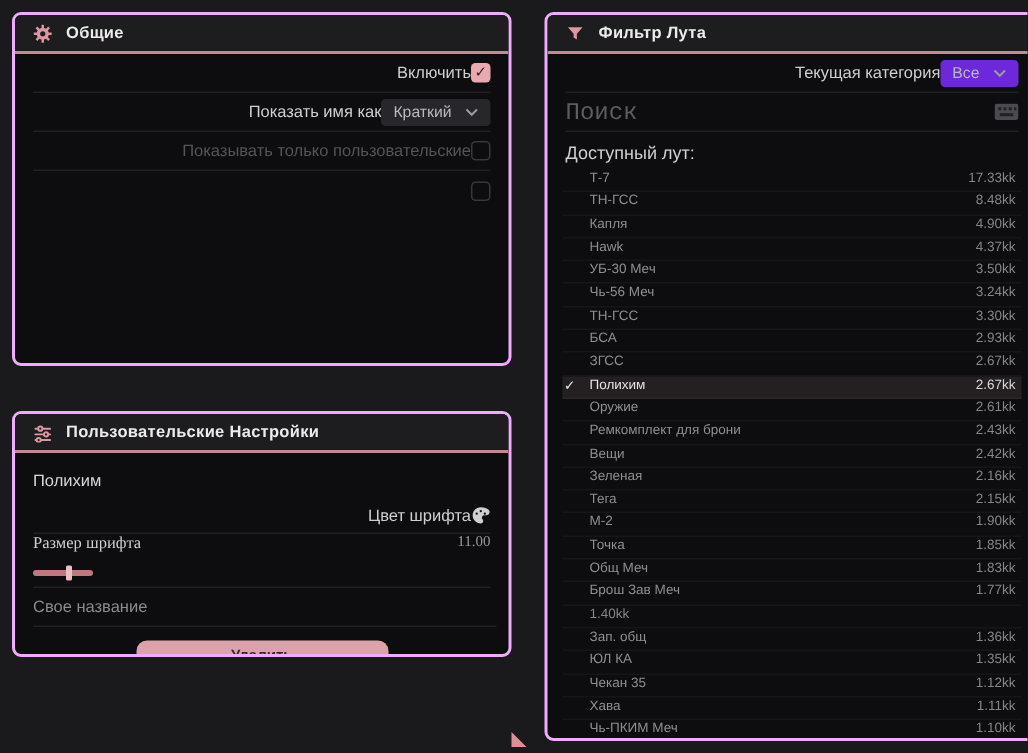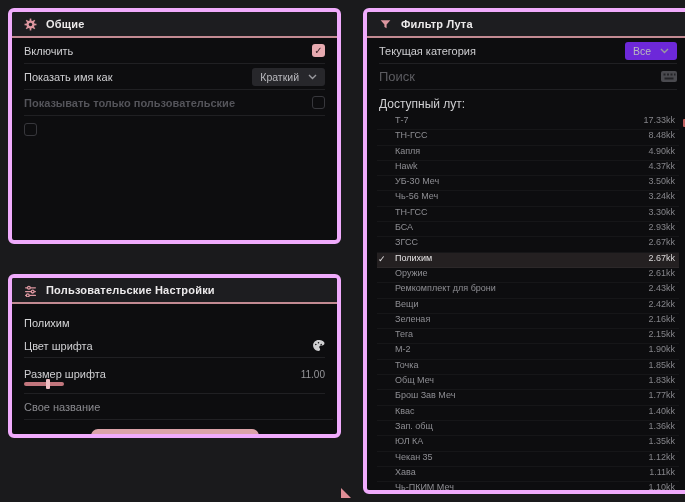--- a/index.html
+++ b/index.html
@@ -7,47 +7,47 @@
   body {
     background:#1a1a1c;
     font-family:"Liberation Sans","DejaVu Sans",sans-serif;
     position:relative;
     overflow:hidden;
     color:#cfcfd2;
   }
   .panel {
     position:absolute;
     background:#0d0d0f;
-    border:4px solid #f0abfc;
+    border:2px solid #f0abfc;
     border-radius:6px;
     overflow:hidden;
   }
   #panel-general { left:8px; top:8px;  width:333px; height:236px; }
   #panel-custom  { left:8px; top:274px; width:333px; height:164px; }
   #panel-filter  { left:363px; top:8px; width:330px; height:486px; }
 
   .panel-header {
     height:26px;
     display:flex; align-items:center; gap:9px;
     padding:0 12px;
     background:#1d1d20;
     border-bottom:2px solid #c28a92;
     font-size:11px; font-weight:bold; color:#eceaeb;
     letter-spacing:.2px;
   }
   .hicon { width:13px; height:13px; display:inline-flex; flex:0 0 auto; }
 
   
   .row {
-    display:flex; align-items:center; justify-content:space-between;
+    display:flex; align-items:center; justify-content:flex-end;
     margin:0 12px; height:26px;
     border-bottom:1px solid #202023;
     font-size:11px; color:#cfcfd2;
   }
-  .row.disabled { color:#54545a;font-weight:bold; }
+  .row.disabled { color:#54545a; }
   .row:last-child { border-bottom:none; }
 
   
   .cb {
     width:13px; height:13px; border-radius:3px;
     background:#e7aab0; color:#3c2327;
     font-size:10px; line-height:13px; text-align:center; font-weight:bold;
     cursor:pointer;
   }
   .cb.off { background:transparent; border:1px solid #37373c; }
@@ -68,21 +68,21 @@
     border:none; border-radius:9px;
     font-family:inherit; font-size:10px; font-weight:bold;
     padding:4px 16px; cursor:pointer;
   }
   .btn.wide { width:168px; padding:5px 0; background:#dba3a9; border-radius:7px; }
 
   
   .item-label { margin:10px 12px 2px; font-size:11px; color:#d6d6d8; height:18px; display:flex; align-items:center; }
   .row.slim { height:24px; }
   .slider-block { margin:0 12px; border-bottom:1px solid #202023; padding-bottom:7px; }
-  .slider-top { display:flex; justify-content:space-between; align-items:flex-end; height:22px; font-size:11px; }
+  .slider-top { display:flex; justify-content:space-between; align-items:flex-start; height:22px; font-size:11px;font-family:Liberation Serif, serif; }
   .slider-val { color:#97979b; font-size:10px; }
   .slider {
     position:relative; width:40px; height:4px; margin-top:2px;
     background:#c2767d; border-radius:2px; cursor:pointer;
   }
   .slider .knob {
     position:absolute; top:-3px; left:22px;
     width:4px; height:10px; background:#eebec3; border-radius:1px;
   }
   .text-input {
@@ -92,21 +92,21 @@
   }
   .text-input::placeholder { color:#8b8b90; }
 
   
   .search-row {
     display:flex; align-items:center; gap:8px;
     margin:0 12px; height:26px; border-bottom:1px solid #202023;
   }
   .search-input {
     flex:1; background:transparent; border:none; outline:none;
-    color:#cfcfd2; font-family:Liberation Sans, sans-serif; font-size:13px;
+    color:#cfcfd2; font-family:Liberation Mono, monospace; font-size:16px;
   }
   .search-input::placeholder { color:#5c5c61; }
   .list-label { padding:7px 12px 4px; font-size:12px; color:#cfcfd2; }
 
   .loot-list { position:relative; }
   .loot-row {
     position:relative;
     display:flex; 
     height:15.3px;
     margin:0 10px 0 10px;
@@ -369,21 +369,20 @@
     <span class="loot-name">Общ Меч</span>
     <span class="loot-value">1.83kk</span>
   </div>
       <div class="loot-row">
     <span class="check"></span>
     <span class="loot-name">Брош Зав Меч</span>
     <span class="loot-value">1.77kk</span>
   </div>
       <div class="loot-row">
     <span class="check"></span>
-    <span class="loot-name">Квас</span>
     <span class="loot-value">1.40kk</span>
   </div>
       <div class="loot-row">
     <span class="check"></span>
     <span class="loot-name">Зап. общ</span>
     <span class="loot-value">1.36kk</span>
   </div>
       <div class="loot-row">
     <span class="check"></span>
     <span class="loot-name">ЮЛ КА</span>

